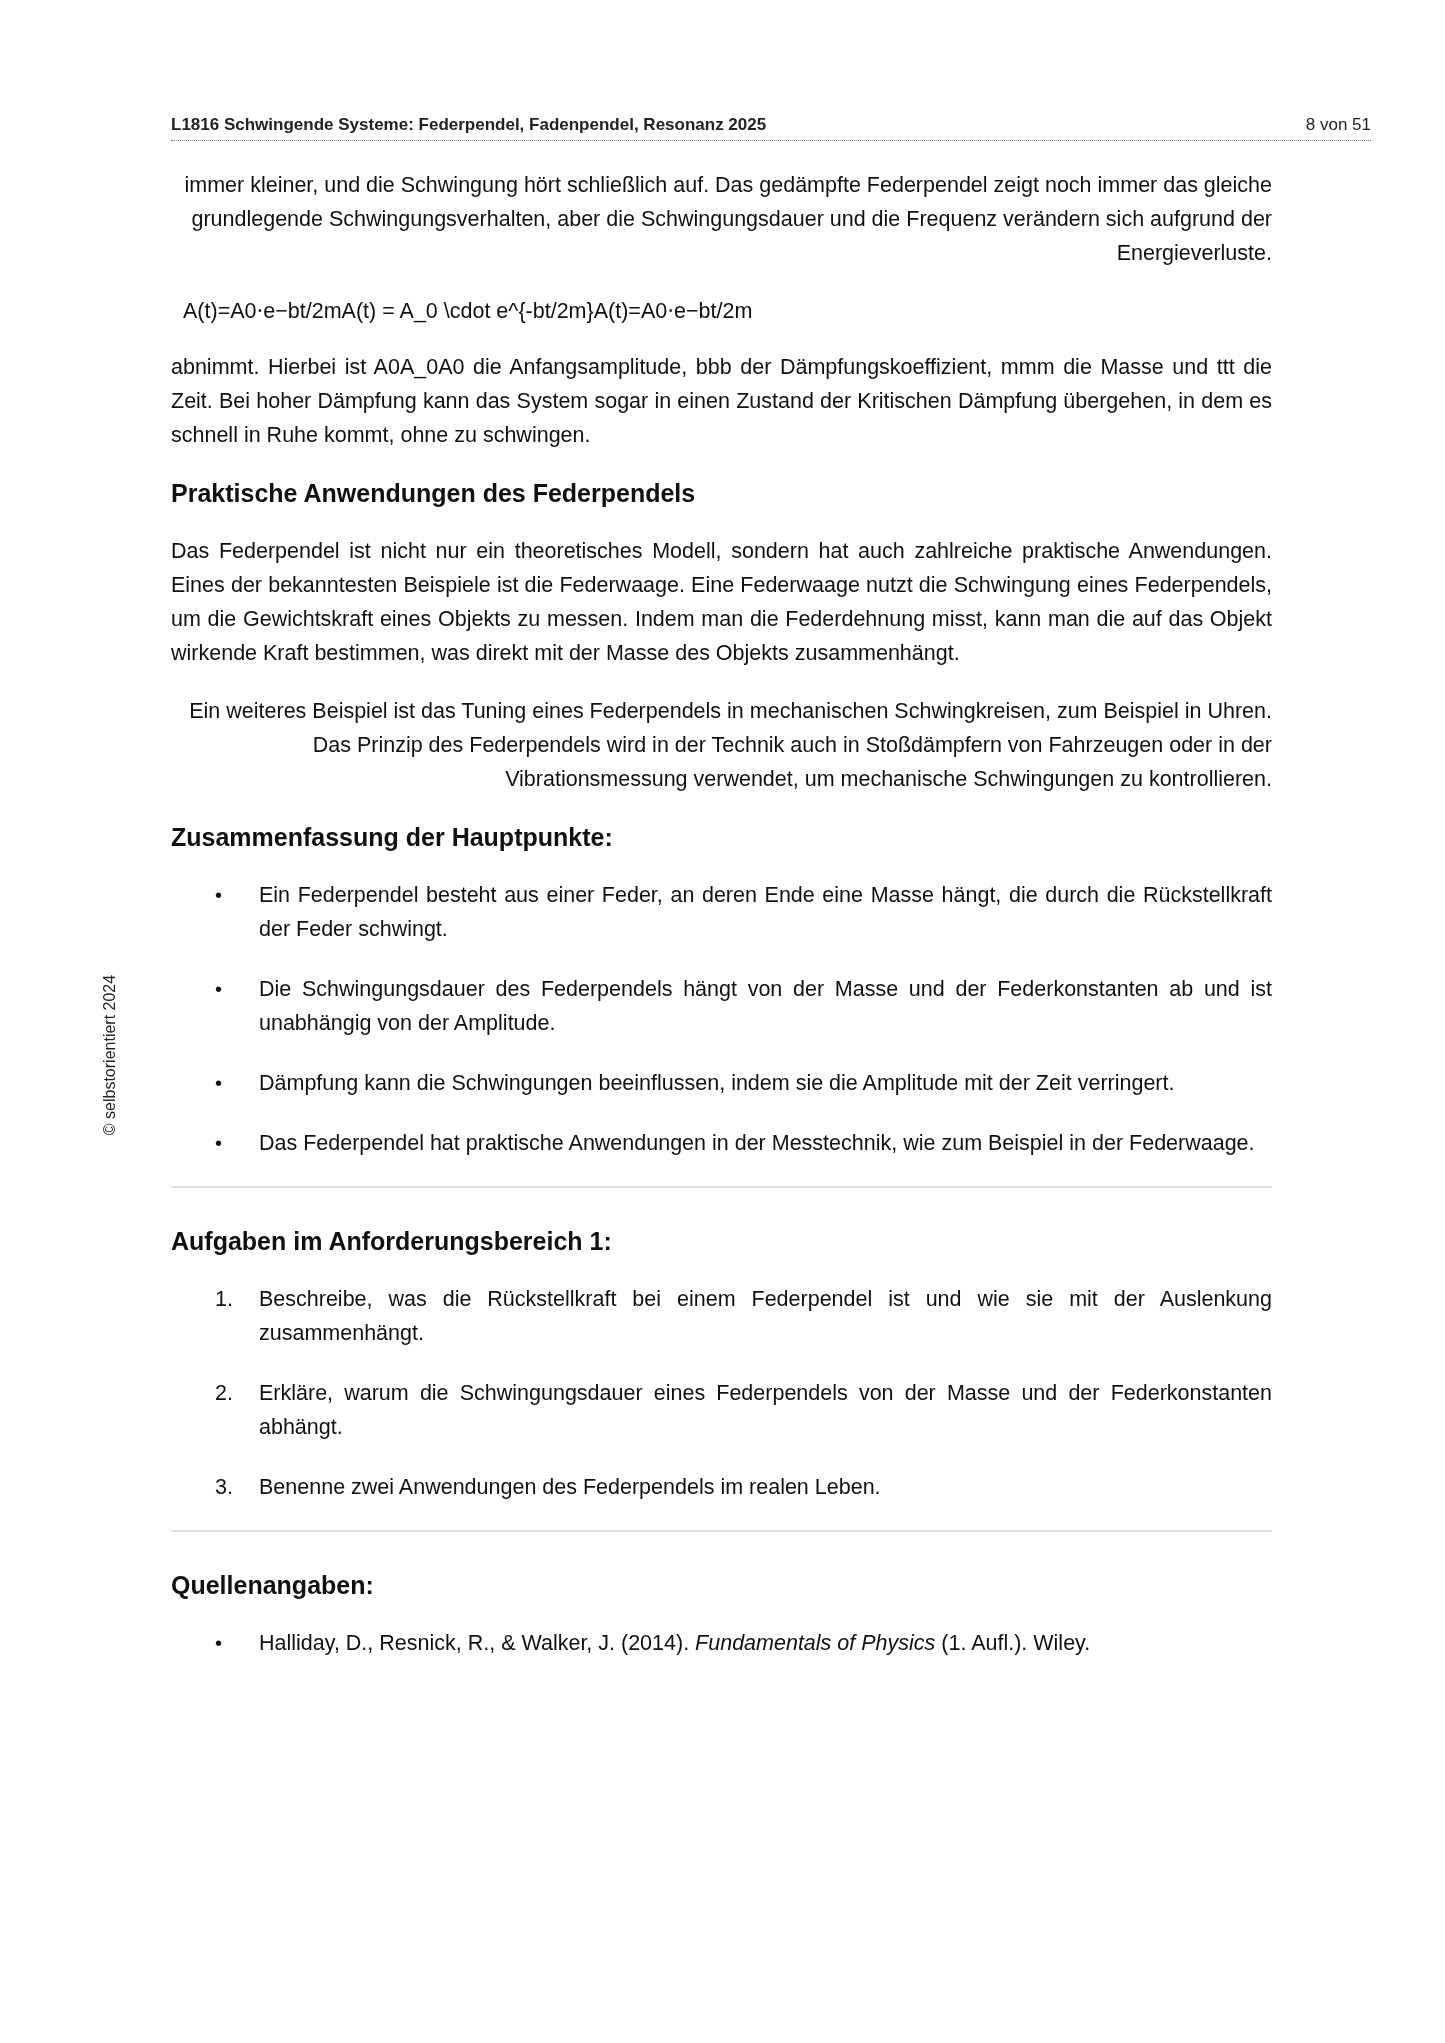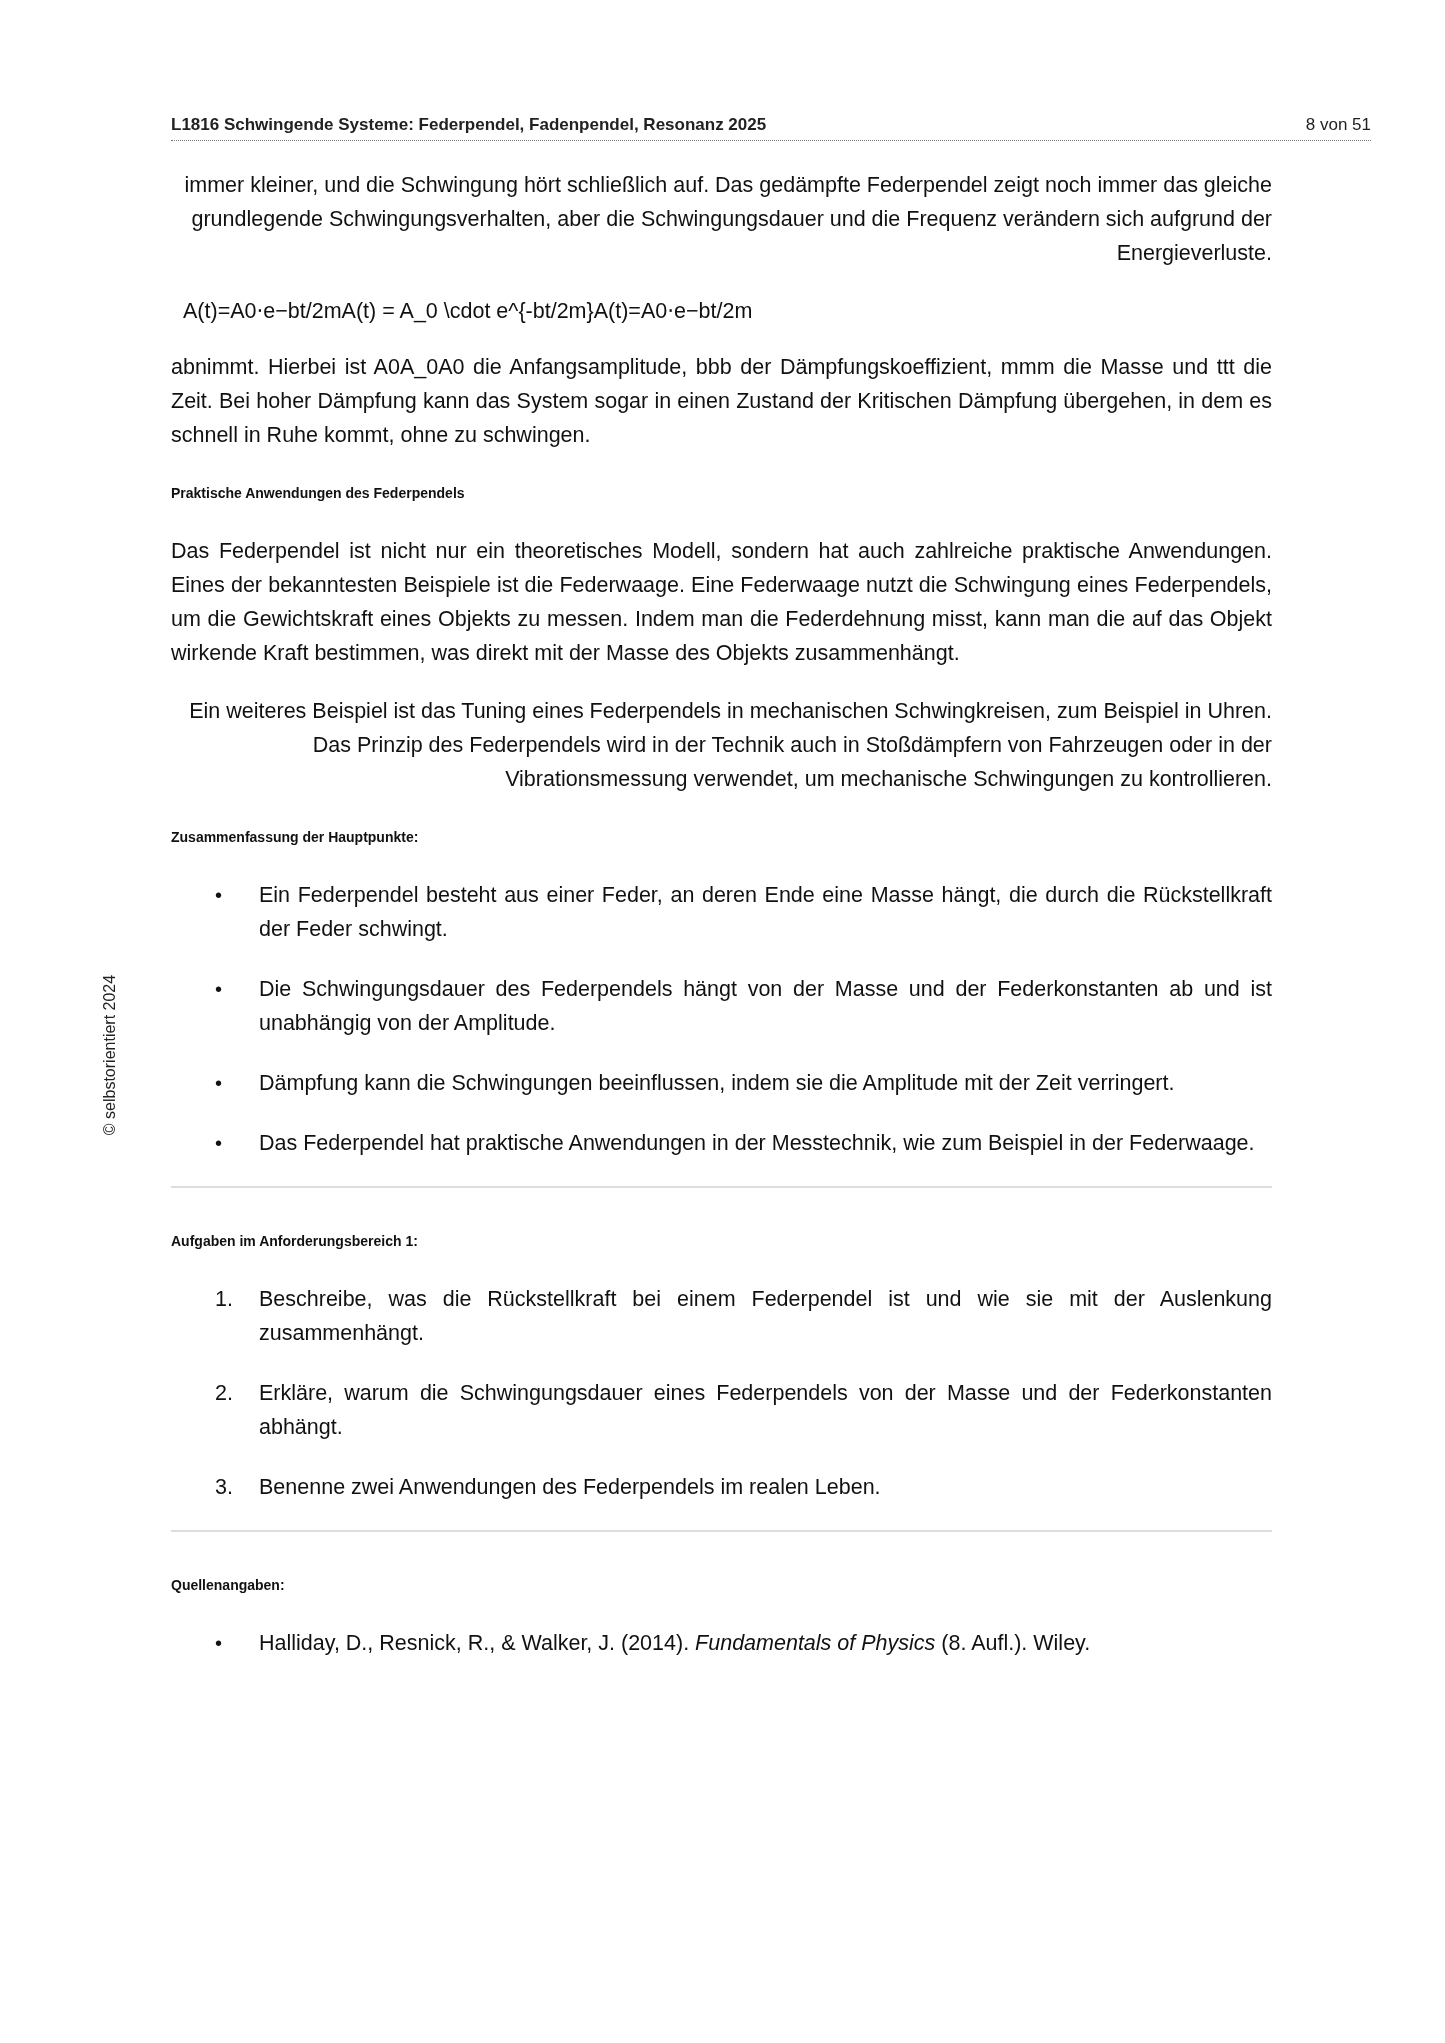--- a/index.html
+++ b/index.html
@@ -48,21 +48,21 @@
     }
     p {
       margin: 0 0 24px 0;
       text-align: justify;
     }
     p.left { text-align: right; }
     .formula {
       margin: 0 0 22px 12px;
     }
     h3 {
-      font-size: 14px;
+      font-size: 25px;
       font-weight: bold;
       margin: 0 0 24px 0;
       line-height: 34px;
     }
     ul.bullets, ol.tasks {
       margin: 0 0 0 0;
       padding: 0;
       list-style: none;
     }
     ul.bullets li, ol.tasks li {
@@ -145,16 +145,16 @@
       <span>Benenne zwei Anwendungen des Federpendels im realen Leben.</span>
     </li>
   </ol>
 
   <hr class="sep">
 
   <h3>Quellenangaben:</h3>
   <ul class="bullets">
     <li>
       <span class="marker">•</span>
-      <span>Halliday, D., Resnick, R., &amp; Walker, J. (2014). </span><em>Fundamentals of Physics</em><span> (8. Aufl.). Wiley.</span>
+      <span>Halliday, D., Resnick, R., &amp; Walker, J. (2014). </span><em>Fundamentals of Physics</em><span> (1. Aufl.). Wiley.</span>
     </li>
   </ul>
 </div>
 
 </body></html>

